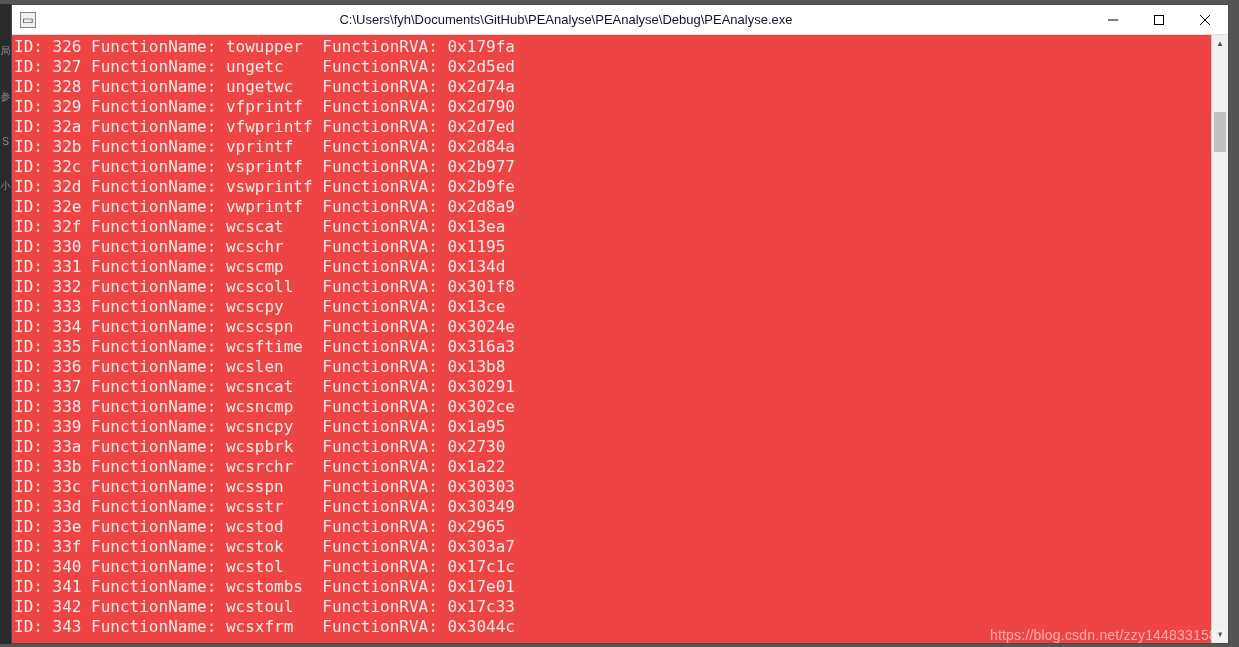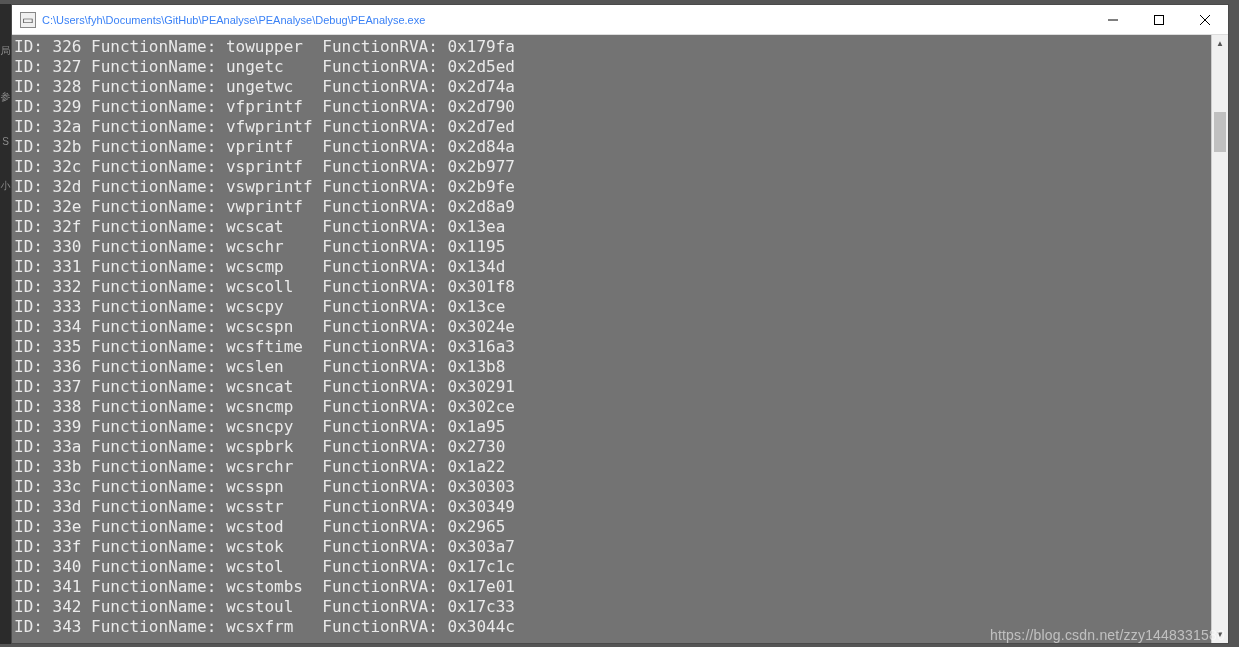--- a/index.html
+++ b/index.html
@@ -37,24 +37,25 @@
     display: flex;
     align-items: center;
     justify-content: center;
     font-size: 12px;
     color: #333;
     border: 1px solid #888;
     background: #f0f0f0;
   }
   .title-text {
     flex: 1;
-    font-size: 11px;
-    color: #3b82f6;
+    font-size: 13px;
+    color: #0f172a;
     white-space: nowrap;
     overflow: hidden;
+    text-align: center;
   }
   .win-controls {
     display: flex;
     height: 100%;
   }
   .win-btn {
     width: 46px;
     height: 100%;
     display: flex;
     align-items: center;
@@ -63,21 +64,21 @@
   }
   .win-btn svg { width: 10px; height: 10px; }
   .client {
     flex: 1;
     display: flex;
     background: #000;
     position: relative;
   }
   .console {
     flex: 1;
-    background: #737373;
+    background: #ef4444;
     color: #eaeaea;
     font-family: "NSimSun","SimSun","Consolas",monospace;
     font-size: 16px;
     line-height: 20px;
     padding: 2px 4px 2px 2px;
     white-space: pre;
     overflow: hidden;
   }
   .scrollbar {
     width: 17px;

